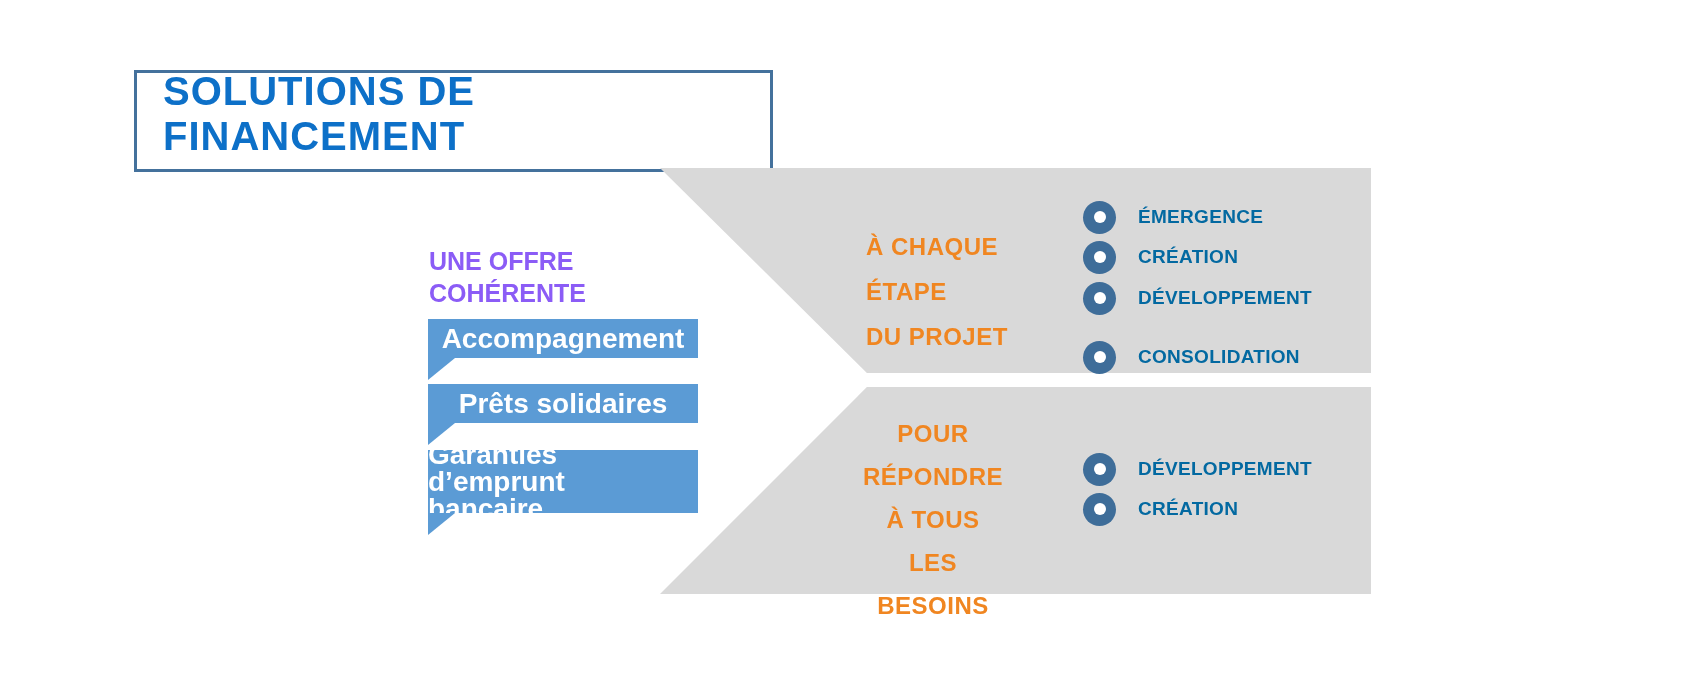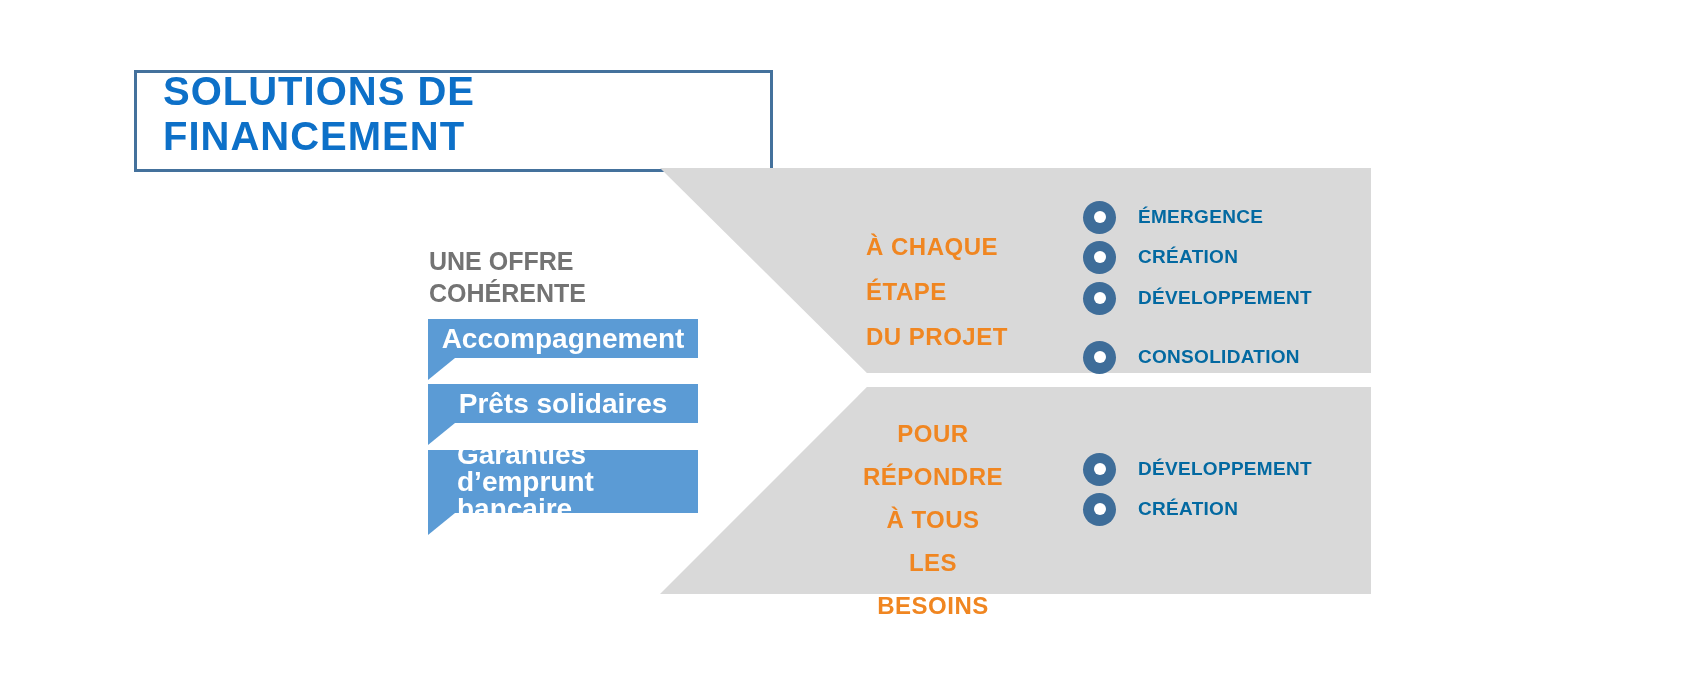--- a/index.html
+++ b/index.html
@@ -34,21 +34,21 @@
     font-size: 40px;
     font-weight: bold;
     letter-spacing: 1px;
   }
 
   
   .offer-heading {
     position: absolute;
     left: 429px; top: 245px;
     width: 240px;
-    color: #737373;
+    color: #8b5cf6;
     font-size: 25px;
     font-weight: bold;
     line-height: 32px;
   }
 
   
   .ribbon-bar {
     position: absolute;
     left: 428px;
     width: 270px;
@@ -56,21 +56,21 @@
     color: #ffffff;
     font-size: 28px;
     font-weight: bold;
     display: flex;
     align-items: center;
     box-sizing: border-box;
   }
   .ribbon-bar.centered { justify-content: center; }
   .bar-1 { top: 319px; height: 39px; }
   .bar-2 { top: 384px; height: 39px; }
-  .bar-3 { top: 450px; height: 63px; padding-left: 29px; line-height: 27px; }
+  .bar-3 { top: 450px; height: 63px; line-height: 27px; }
   .ribbon-tail {
     position: absolute;
     left: 428px;
     width: 27px; height: 22px;
     background: #5B9BD5;
     clip-path: polygon(0 0, 100% 0, 0 100%);
   }
   .tail-1 { top: 358px; }
   .tail-2 { top: 423px; }
   .tail-3 { top: 513px; }

